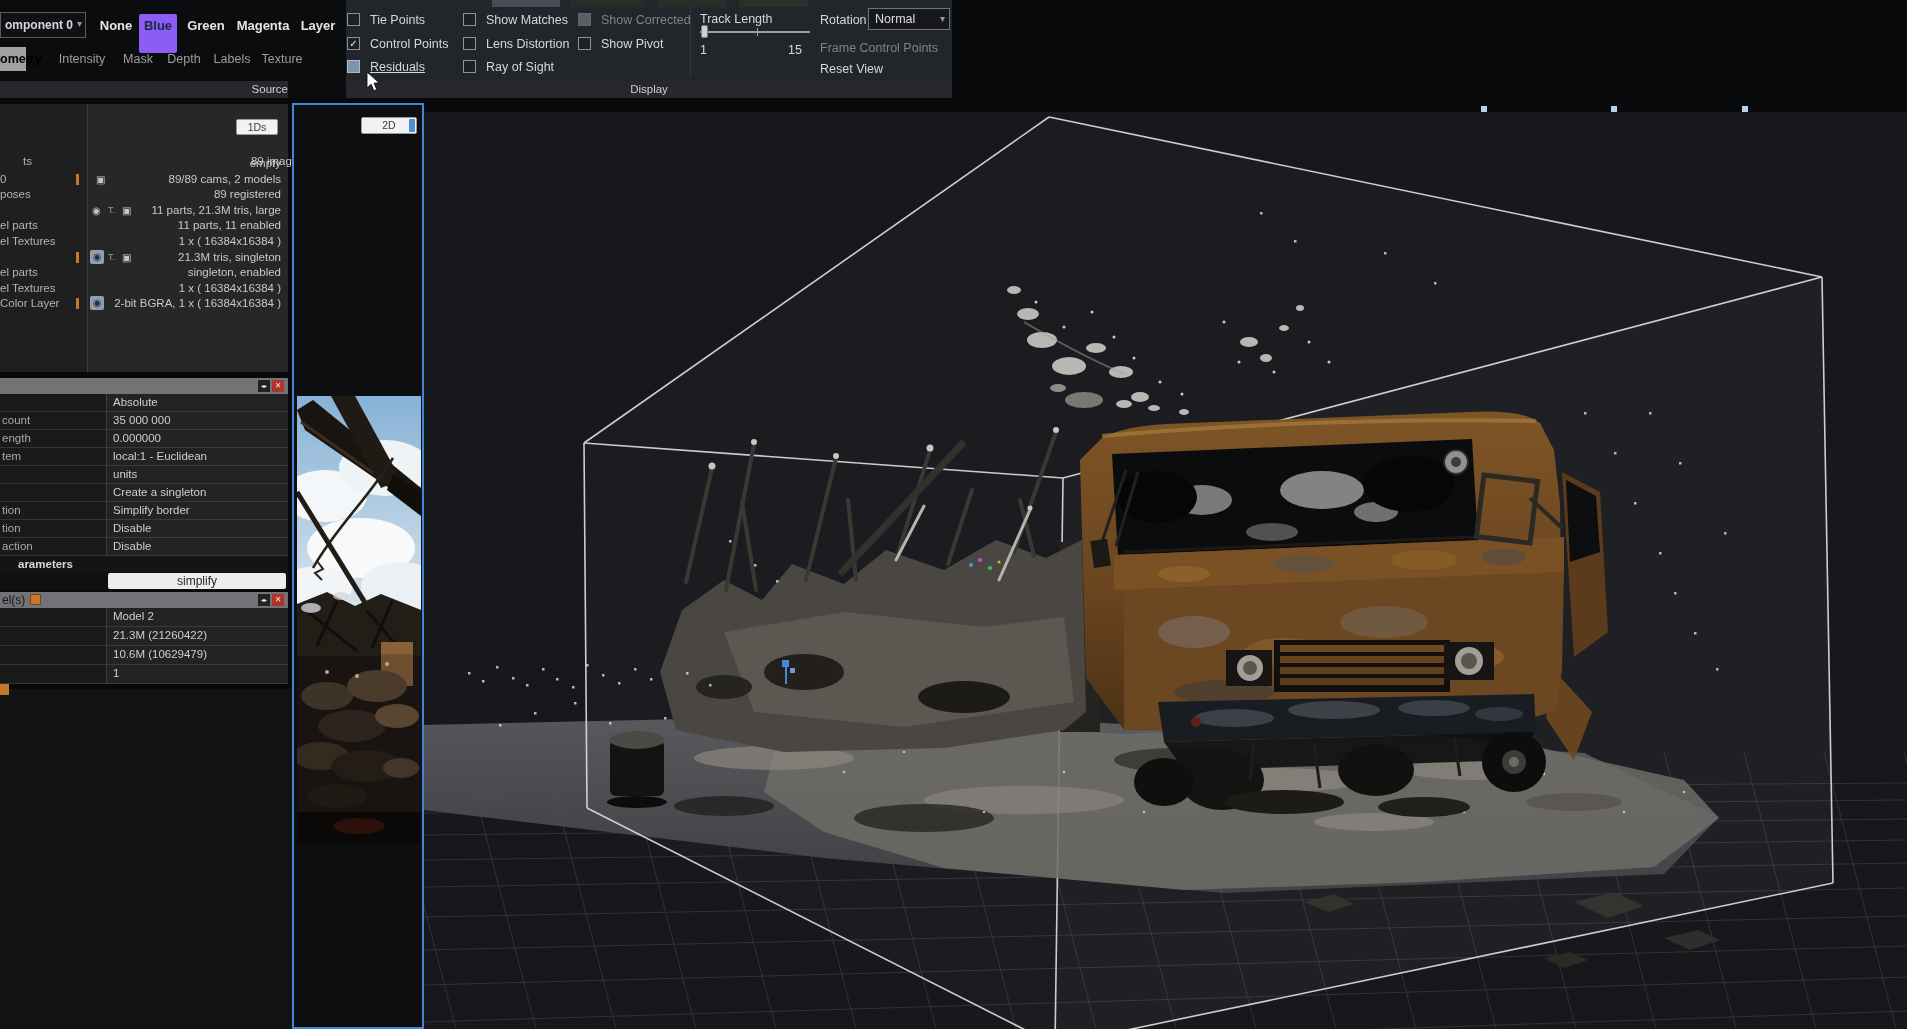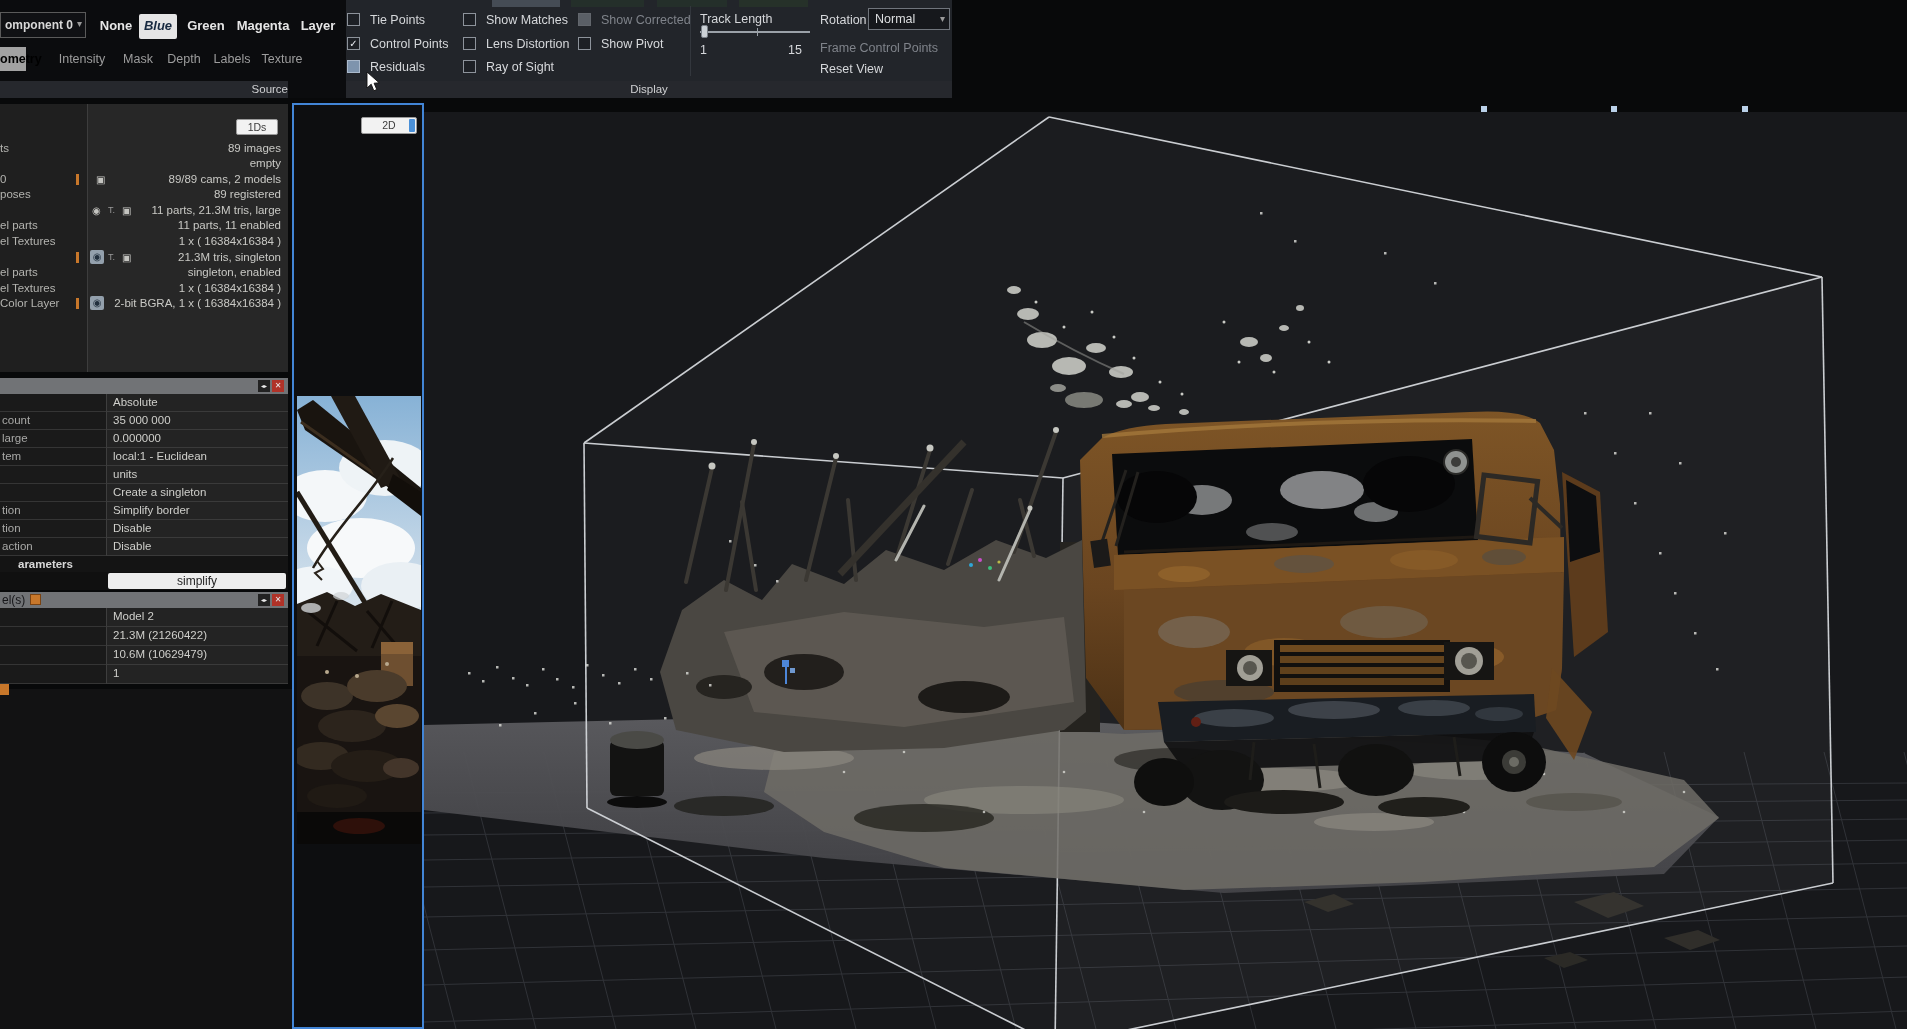--- a/index.html
+++ b/index.html
@@ -35,21 +35,21 @@
 <body>
 
 <div id="app">
 
   <div class="abs" style="left:0;top:0;width:346px;height:98px;background:#0b0c0e;">
     <div class="abs" style="left:0;top:12px;width:86px;height:26px;background:#101114;border:1px solid #5a5a5a;box-sizing:border-box;">
       <span class="abs" style="left:4px;top:5px;font-size:12px;font-weight:bold;color:#d8d8d8;white-space:nowrap;">omponent 0</span>
       <span class="abs" style="right:3px;top:5px;font-size:10px;color:#9a9a9a;">▾</span>
     </div>
     <div class="abs btxt" style="left:97px;top:14px;width:38px;height:23px;">None</div>
-    <div class="abs btxt" style="left:139px;top:14px;width:38px;height:25px;background:#e5e5e5;border-radius:2px;color:#182a40;font-style:italic;">Blue</div>
+    <div class="abs btxt" style="left:139px;top:14px;width:38px;height:39px;background:#8b5cf6;border-radius:2px;color:#182a40;">Blue</div>
     <div class="abs btxt" style="left:183px;top:14px;width:46px;height:23px;">Green</div>
     <div class="abs btxt" style="left:233px;top:14px;width:60px;height:23px;">Magenta</div>
     <div class="abs btxt" style="left:297px;top:14px;width:42px;height:23px;">Layer</div>
 
     <div class="abs tab2" style="left:0;top:47px;width:26px;height:24px;background:#a2a2a2;color:#000000;font-weight:bold;">ometry</div>
     <div class="abs tab2" style="left:52px;top:47px;width:60px;height:24px;">Intensity</div>
     <div class="abs tab2" style="left:118px;top:47px;width:40px;height:24px;">Mask</div>
     <div class="abs tab2" style="left:162px;top:47px;width:44px;height:24px;">Depth</div>
     <div class="abs tab2" style="left:210px;top:47px;width:44px;height:24px;">Labels</div>
     <div class="abs tab2" style="left:258px;top:47px;width:48px;height:24px;">Texture</div>
@@ -60,21 +60,21 @@
   <div class="minitab" style="left:492px;width:68px;background:#454c55;"></div>
   <div class="minitab" style="left:571px;width:73px;background:#242f2a;"></div>
   <div class="minitab" style="left:657px;width:70px;background:#242f2a;"></div>
   <div class="minitab" style="left:739px;width:69px;background:#263129;"></div>
 
   <div class="cbx" style="left:347px;top:13px;"></div>
   <div class="cblabel" style="left:370px;top:12px;">Tie Points</div>
   <div class="cbx" style="left:347px;top:37px;"><span>✓</span></div>
   <div class="cblabel" style="left:370px;top:36px;">Control Points</div>
   <div class="cbx hov" style="left:347px;top:60px;"></div>
-  <div class="cblabel" style="left:370px;top:59px;">Residuals</div>
+  <div class="cblabel" style="left:370px;top:59px;text-decoration:underline;">Residuals</div>
 
   <div class="cbx" style="left:463px;top:13px;"></div>
   <div class="cblabel" style="left:486px;top:12px;">Show Matches</div>
   <div class="cbx" style="left:463px;top:37px;"></div>
   <div class="cblabel" style="left:486px;top:36px;">Lens Distortion</div>
   <div class="cbx" style="left:463px;top:60px;"></div>
   <div class="cblabel" style="left:486px;top:59px;">Ray of Sight</div>
 
   <div class="cbx dis" style="left:578px;top:13px;"></div>
   <div class="cblabel dis" style="left:601px;top:12px;">Show Corrected</div>
@@ -100,21 +100,21 @@
   <div class="cblabel dis" style="left:820px;top:40px;">Frame Control Points</div>
   <div class="cblabel" style="left:820px;top:61px;">Reset View</div>
 
   <div class="abs barlabel" style="left:346px;top:81px;width:606px;height:17px;background:#26282d;">Display</div>
 
   <div class="abs" style="left:0;top:104px;width:288px;height:268px;background:#272727;">
     <div class="abs" style="left:0;top:0;width:88px;height:268px;background:#1f1f1f;border-right:1px solid #3d3d3d;box-sizing:border-box;"></div>
   </div>
   <div class="badge" style="left:236px;top:119px;width:42px;height:16px;line-height:14px;">1Ds</div>
 
-  <div class="trow" style="top:141px;">
+  <div class="trow" style="top:154px;margin-left:23px;">
     <span class="tlabel">ts</span>
     <span class="tval">89 images</span>
     </div>
   <div class="trow" style="top:156px;">
     <span class="tlabel"></span>
     <span class="tval">empty</span>
     </div>
   <div class="trow" style="top:172px;">
     <span class="abs" style="left:76px;top:2px;width:3px;height:11px;background:#c8772a;"></span>
     <span class="treeicon" style="left:96px;top:2px;">▣</span>
@@ -178,21 +178,21 @@
   <div class="prow" style="top:412px;">
       <div class="pcell-l">
         <span class="plabel">count</span>
       </div>
       <div class="pcell-v">
         <span class="pval">35 000 000</span>
       </div>
     </div>
   <div class="prow" style="top:430px;">
       <div class="pcell-l">
-        <span class="plabel">large</span>
+        <span class="plabel">ength</span>
       </div>
       <div class="pcell-v">
         <span class="pval">0.000000</span>
       </div>
     </div>
   <div class="prow" style="top:448px;">
       <div class="pcell-l">
         <span class="plabel">tem</span>
       </div>
       <div class="pcell-v">

